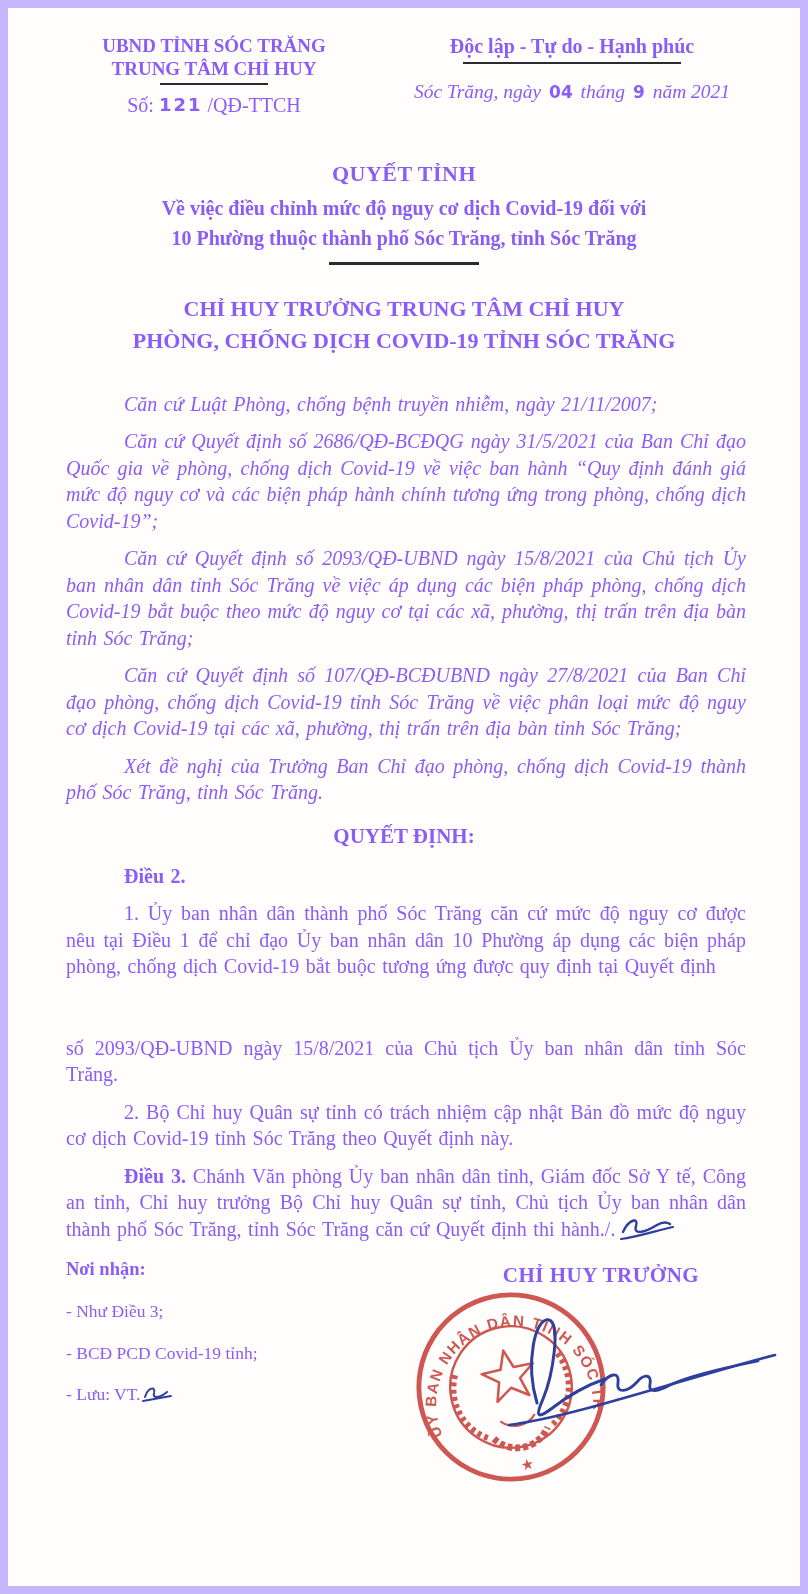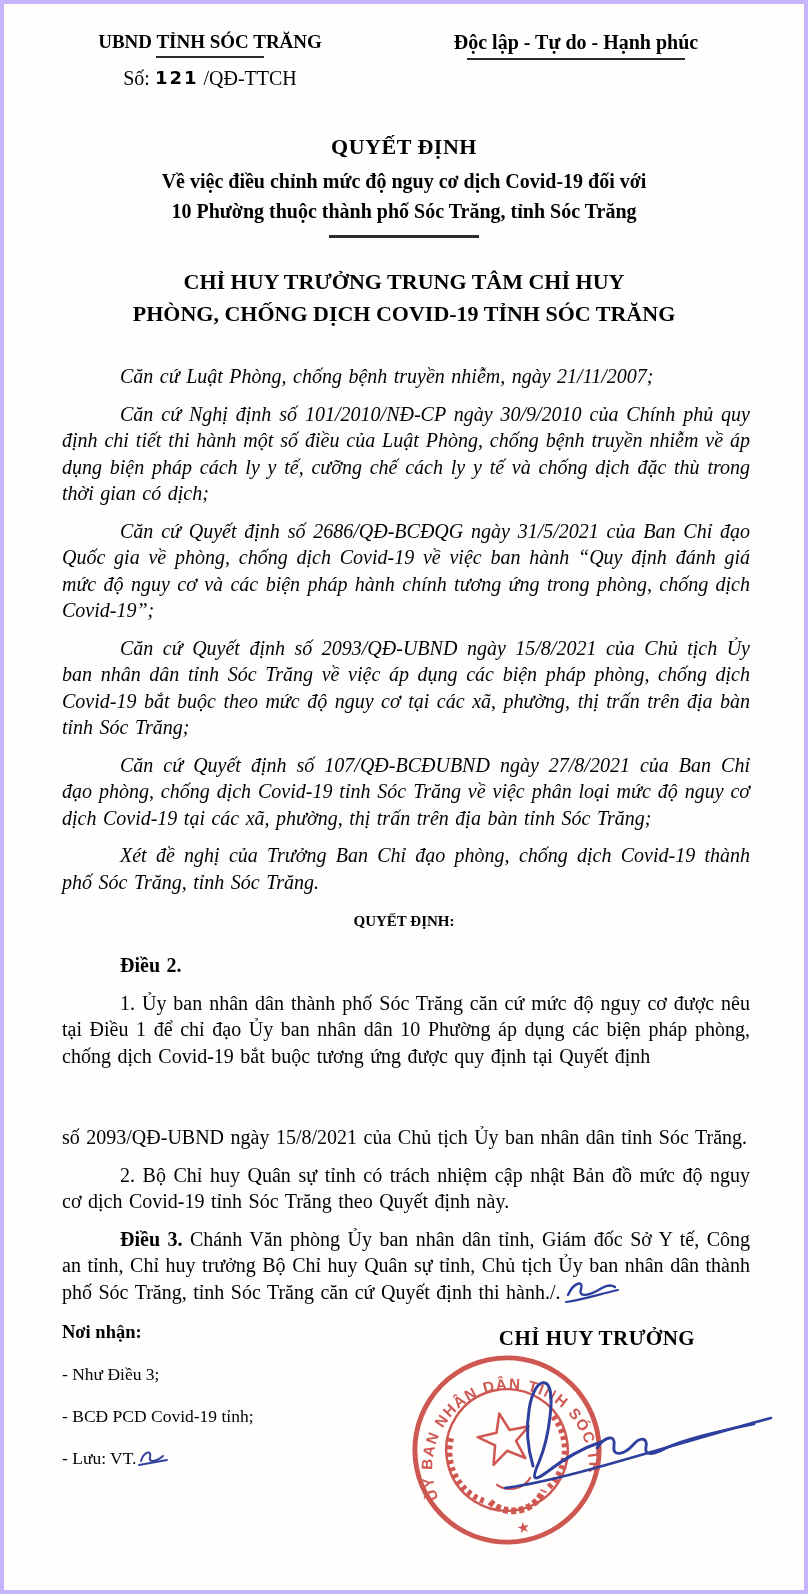--- a/index.html
+++ b/index.html
@@ -1,23 +1,23 @@
 <!DOCTYPE html>
 <html lang="vi"><head>
 <meta charset="utf-8">
 <style>
   html,body{margin:0;padding:0;background:#ffffff;}
   .page{
     position:relative;
     width:808px;height:1594px;
     box-sizing:border-box;
-    border:4px solid #c4b5fd;
+    border:8px solid #c4b5fd;
     background:#fffefd;
     font-family:"Liberation Serif","DejaVu Serif",serif;
-    color:#000000;
+    color:#8b5cf6;
     overflow:hidden;
   }
   
   .header{display:flex;justify-content:space-between;padding:26px 28px 0 66px;}
   .hdr-left{width:280px;text-align:center;}
   .hdr-right{width:400px;text-align:center;}
   .hdr-bold{font-weight:bold;font-size:19px;line-height:1.22;}
   .hdr-bold-lg{font-weight:bold;font-size:19.5px;line-height:1.25;}
   .rule{height:2px;background:#2a2a2f;margin:3px auto 0;}
   .rule-left{width:108px;}
@@ -30,21 +30,21 @@
   .title-block{margin-top:44px;text-align:center;}
   .title-main{font-weight:bold;font-size:22px;letter-spacing:.5px;}
   .title-sub{font-weight:bold;font-size:20px;line-height:1.5;margin-top:6px;}
   .title-rule{width:150px;height:2.5px;background:#2a2a2f;margin:9px auto 0;}
   .authority{margin-top:28px;text-align:center;font-weight:bold;font-size:22px;line-height:1.45;}
   
   .body-text{padding:0 54px 0 58px;}
   .preamble{margin-top:34px;}
   p.para{font-size:20px;line-height:26.5px;text-align:justify;text-indent:58px;margin:0 0 11px 0;word-spacing:1.5px;}
   p.italic{font-style:italic;}
-  .decision-heading{text-align:center;font-weight:bold;font-size:15px;margin:18px 0 22px;}
+  .decision-heading{text-align:center;font-weight:bold;font-size:21px;margin:18px 0 14px;}
   .article-label{font-weight:bold;}
   p.no-indent{text-indent:0;}
   .page-gap{height:44px;}
   .flourish-inline{display:inline-block;vertical-align:-6px;margin-left:2px;}
   
   .footer{position:relative;height:254px;margin-top:10px;}
   .recipients{position:absolute;left:58px;top:4px;font-size:17.5px;line-height:1.35;}
   .recipients-label{font-weight:bold;font-size:18.5px;}
   .recip-item{margin-top:18px;}
   .vt-mark{display:inline-block;vertical-align:-4px;}
@@ -53,50 +53,57 @@
   .signature{position:absolute;left:495px;top:50px;width:290px;height:130px;}
 </style>
 </head>
 <body>
 
 <div class="page">
 
   <div class="header">
     <div class="hdr-left">
       <div class="hdr-bold">UBND TỈNH SÓC TRĂNG</div>
+      <div class="hdr-bold">TRUNG TÂM CHỈ HUY</div>
       <div class="rule rule-left"></div>
       <div class="doc-number">
         <span>Số:</span>
         <span class="stamped-num">121</span>
         <span>/QĐ-TTCH</span>
       </div>
     </div>
     <div class="hdr-right">
       <div class="hdr-bold-lg" style="font-size:20px">Độc lập - Tự do - Hạnh phúc</div>
       <div class="rule rule-right"></div>
+      <div class="date-line">
+        <span>Sóc Trăng, ngày</span>
+        <span class="stamped-date">04</span>
+        <span>tháng</span>
+        <span class="stamped-date">9</span>
+        <span>năm 2021</span>
+      </div>
     </div>
   </div>
 
   <div class="title-block">
-    <div class="title-main">QUYẾT ĐỊNH</div>
+    <div class="title-main">QUYẾT TỈNH</div>
     <div class="title-sub">
       <div>Về việc điều chỉnh mức độ nguy cơ dịch Covid-19 đối với</div>
       <div>10 Phường thuộc thành phố Sóc Trăng, tỉnh Sóc Trăng</div>
     </div>
     <div class="title-rule"></div>
   </div>
 
   <div class="authority">
     <div>CHỈ HUY TRƯỞNG TRUNG TÂM CHỈ HUY</div>
     <div>PHÒNG, CHỐNG DỊCH COVID-19 TỈNH SÓC TRĂNG</div>
   </div>
 
   <div class="body-text preamble">
     <p class="para italic">Căn cứ Luật Phòng, chống bệnh truyền nhiễm, ngày 21/11/2007;</p>
-    <p class="para italic">Căn cứ Nghị định số 101/2010/NĐ-CP ngày 30/9/2010 của Chính phủ quy định chi tiết thi hành một số điều của Luật Phòng, chống bệnh truyền nhiễm về áp dụng biện pháp cách ly y tế, cưỡng chế cách ly y tế và chống dịch đặc thù trong thời gian có dịch;</p>
     <p class="para italic">Căn cứ Quyết định số 2686/QĐ-BCĐQG ngày 31/5/2021 của Ban Chỉ đạo Quốc gia về phòng, chống dịch Covid-19 về việc ban hành “Quy định đánh giá mức độ nguy cơ và các biện pháp hành chính tương ứng trong phòng, chống dịch Covid-19”;</p>
     <p class="para italic">Căn cứ Quyết định số 2093/QĐ-UBND ngày 15/8/2021 của Chủ tịch Ủy ban nhân dân tỉnh Sóc Trăng về việc áp dụng các biện pháp phòng, chống dịch Covid-19 bắt buộc theo mức độ nguy cơ tại các xã, phường, thị trấn trên địa bàn tỉnh Sóc Trăng;</p>
     <p class="para italic">Căn cứ Quyết định số 107/QĐ-BCĐUBND ngày 27/8/2021 của Ban Chỉ đạo phòng, chống dịch Covid-19 tỉnh Sóc Trăng về việc phân loại mức độ nguy cơ dịch Covid-19 tại các xã, phường, thị trấn trên địa bàn tỉnh Sóc Trăng;</p>
     <p class="para italic">Xét đề nghị của Trưởng Ban Chỉ đạo phòng, chống dịch Covid-19 thành phố Sóc Trăng, tỉnh Sóc Trăng.</p>
   </div>
 
   <div class="decision-heading">QUYẾT ĐỊNH:</div>
 
   <div class="body-text">
 

